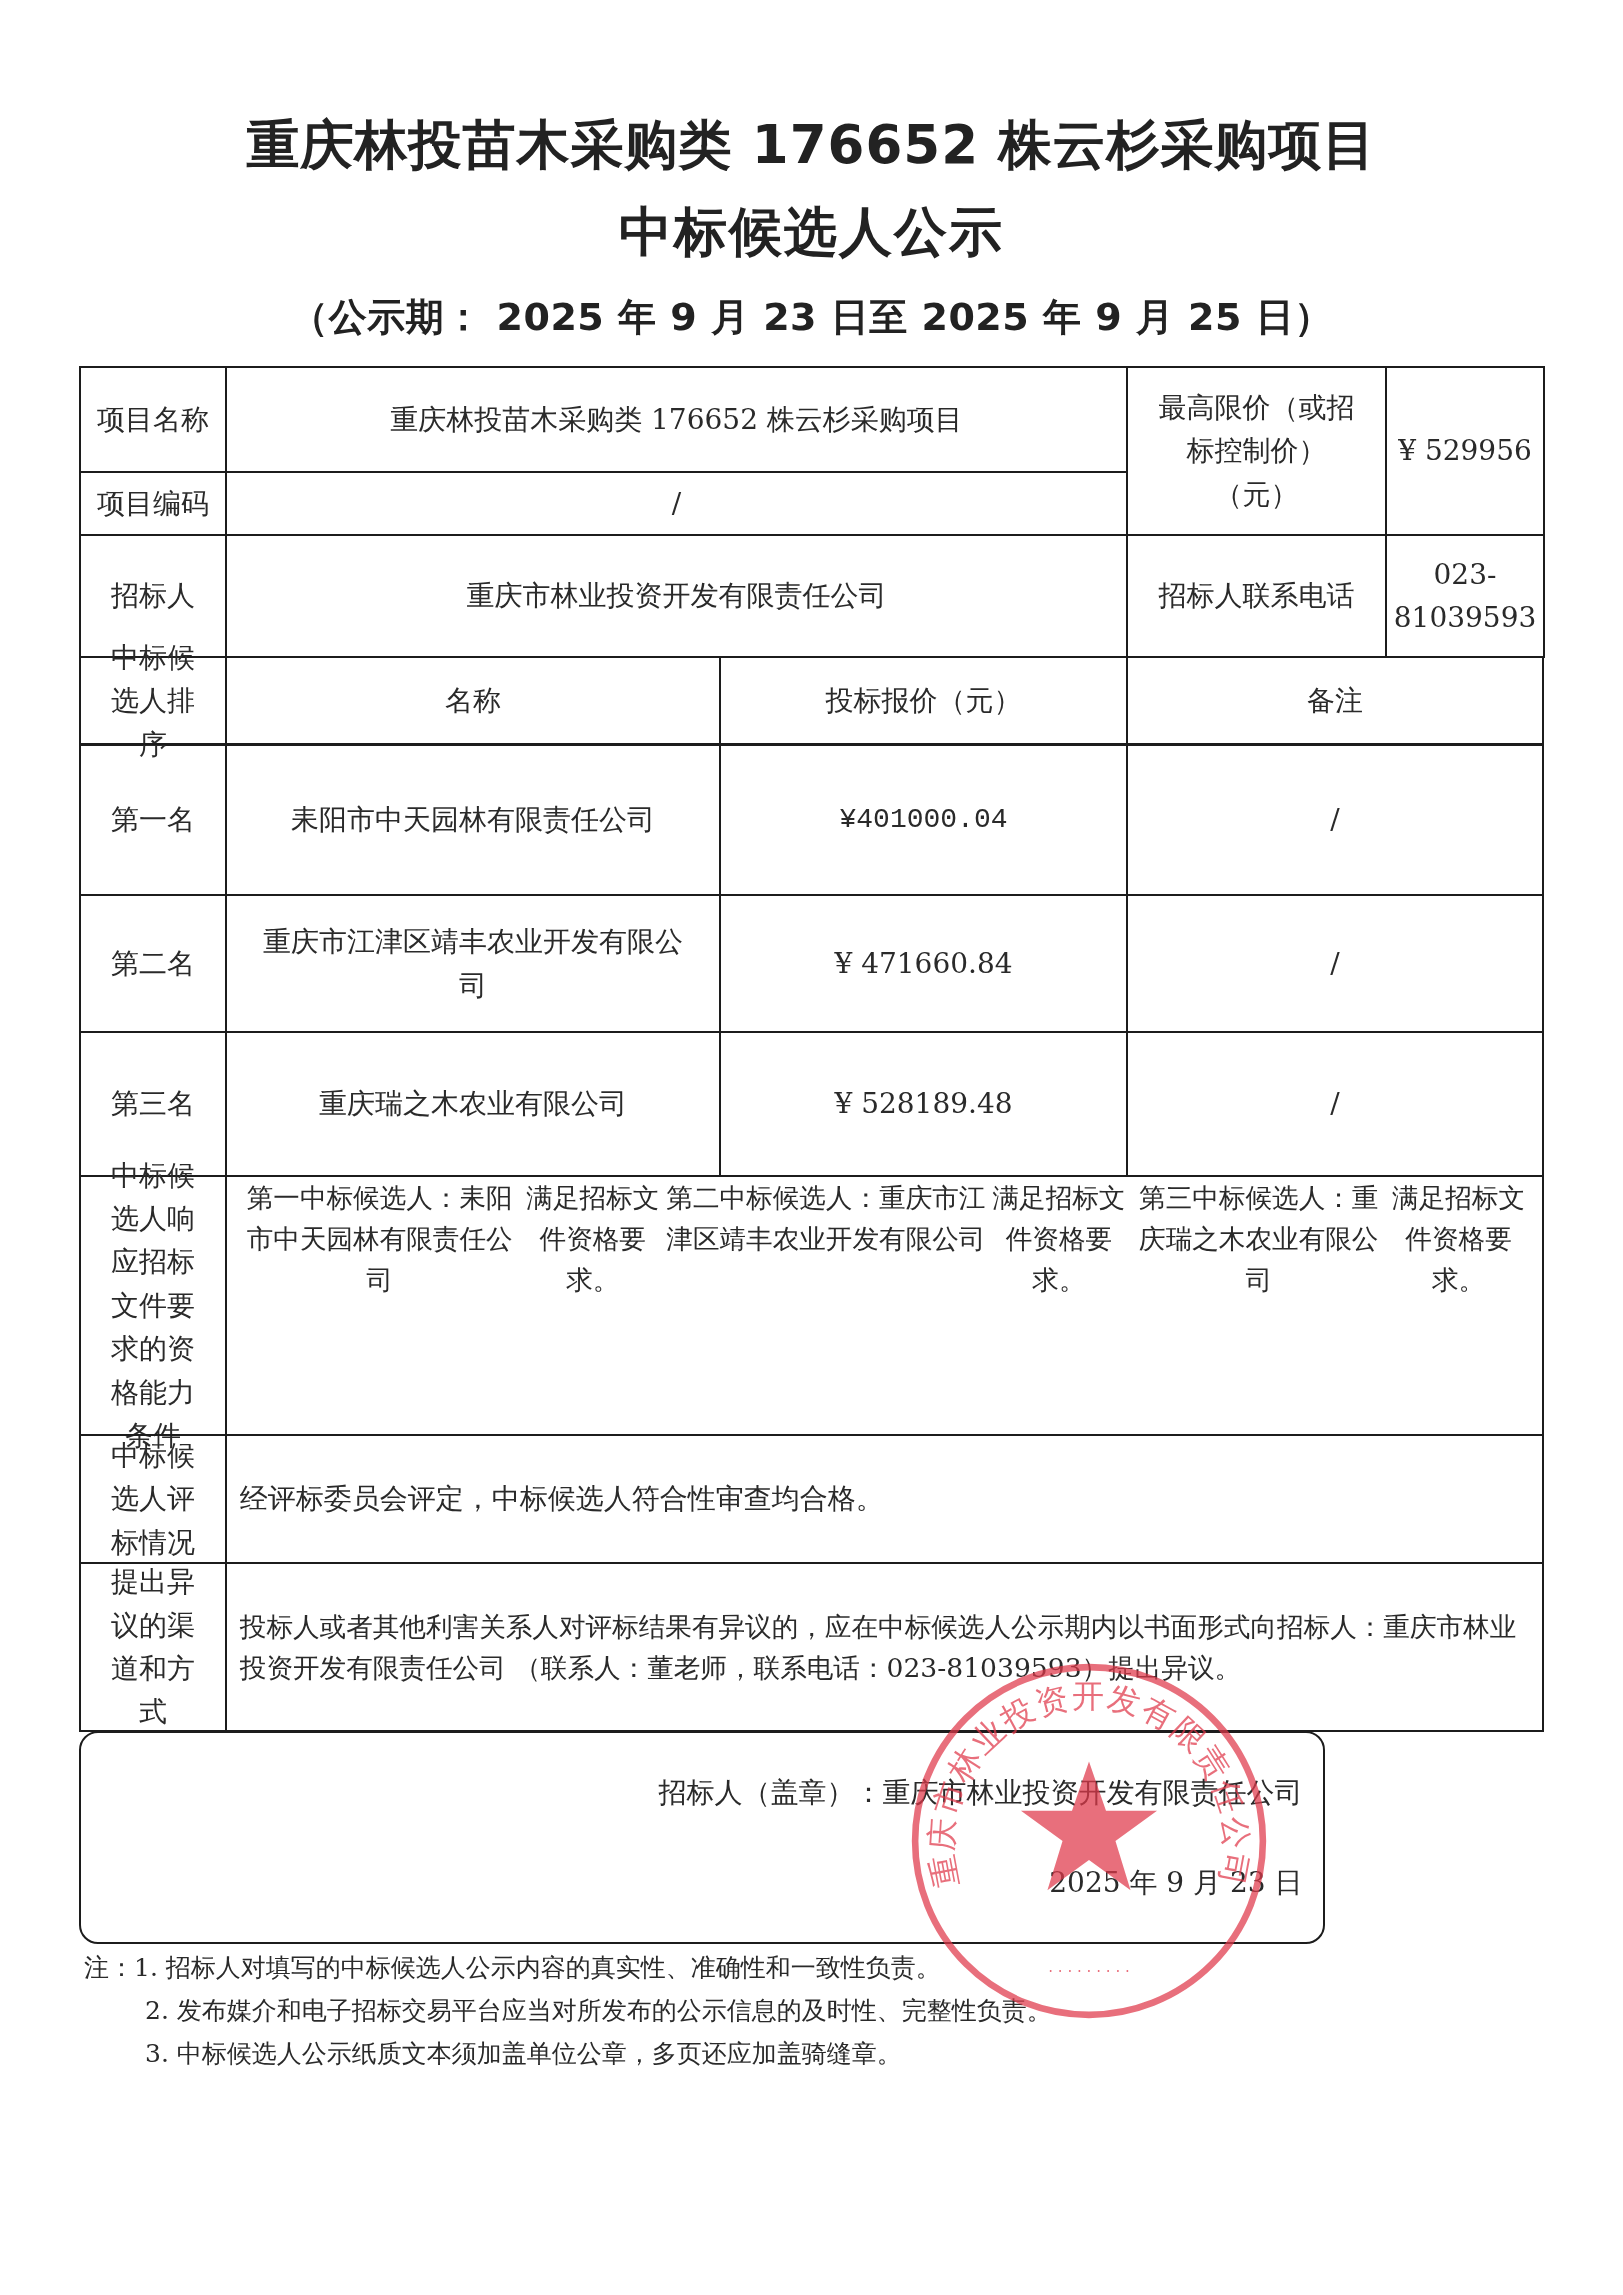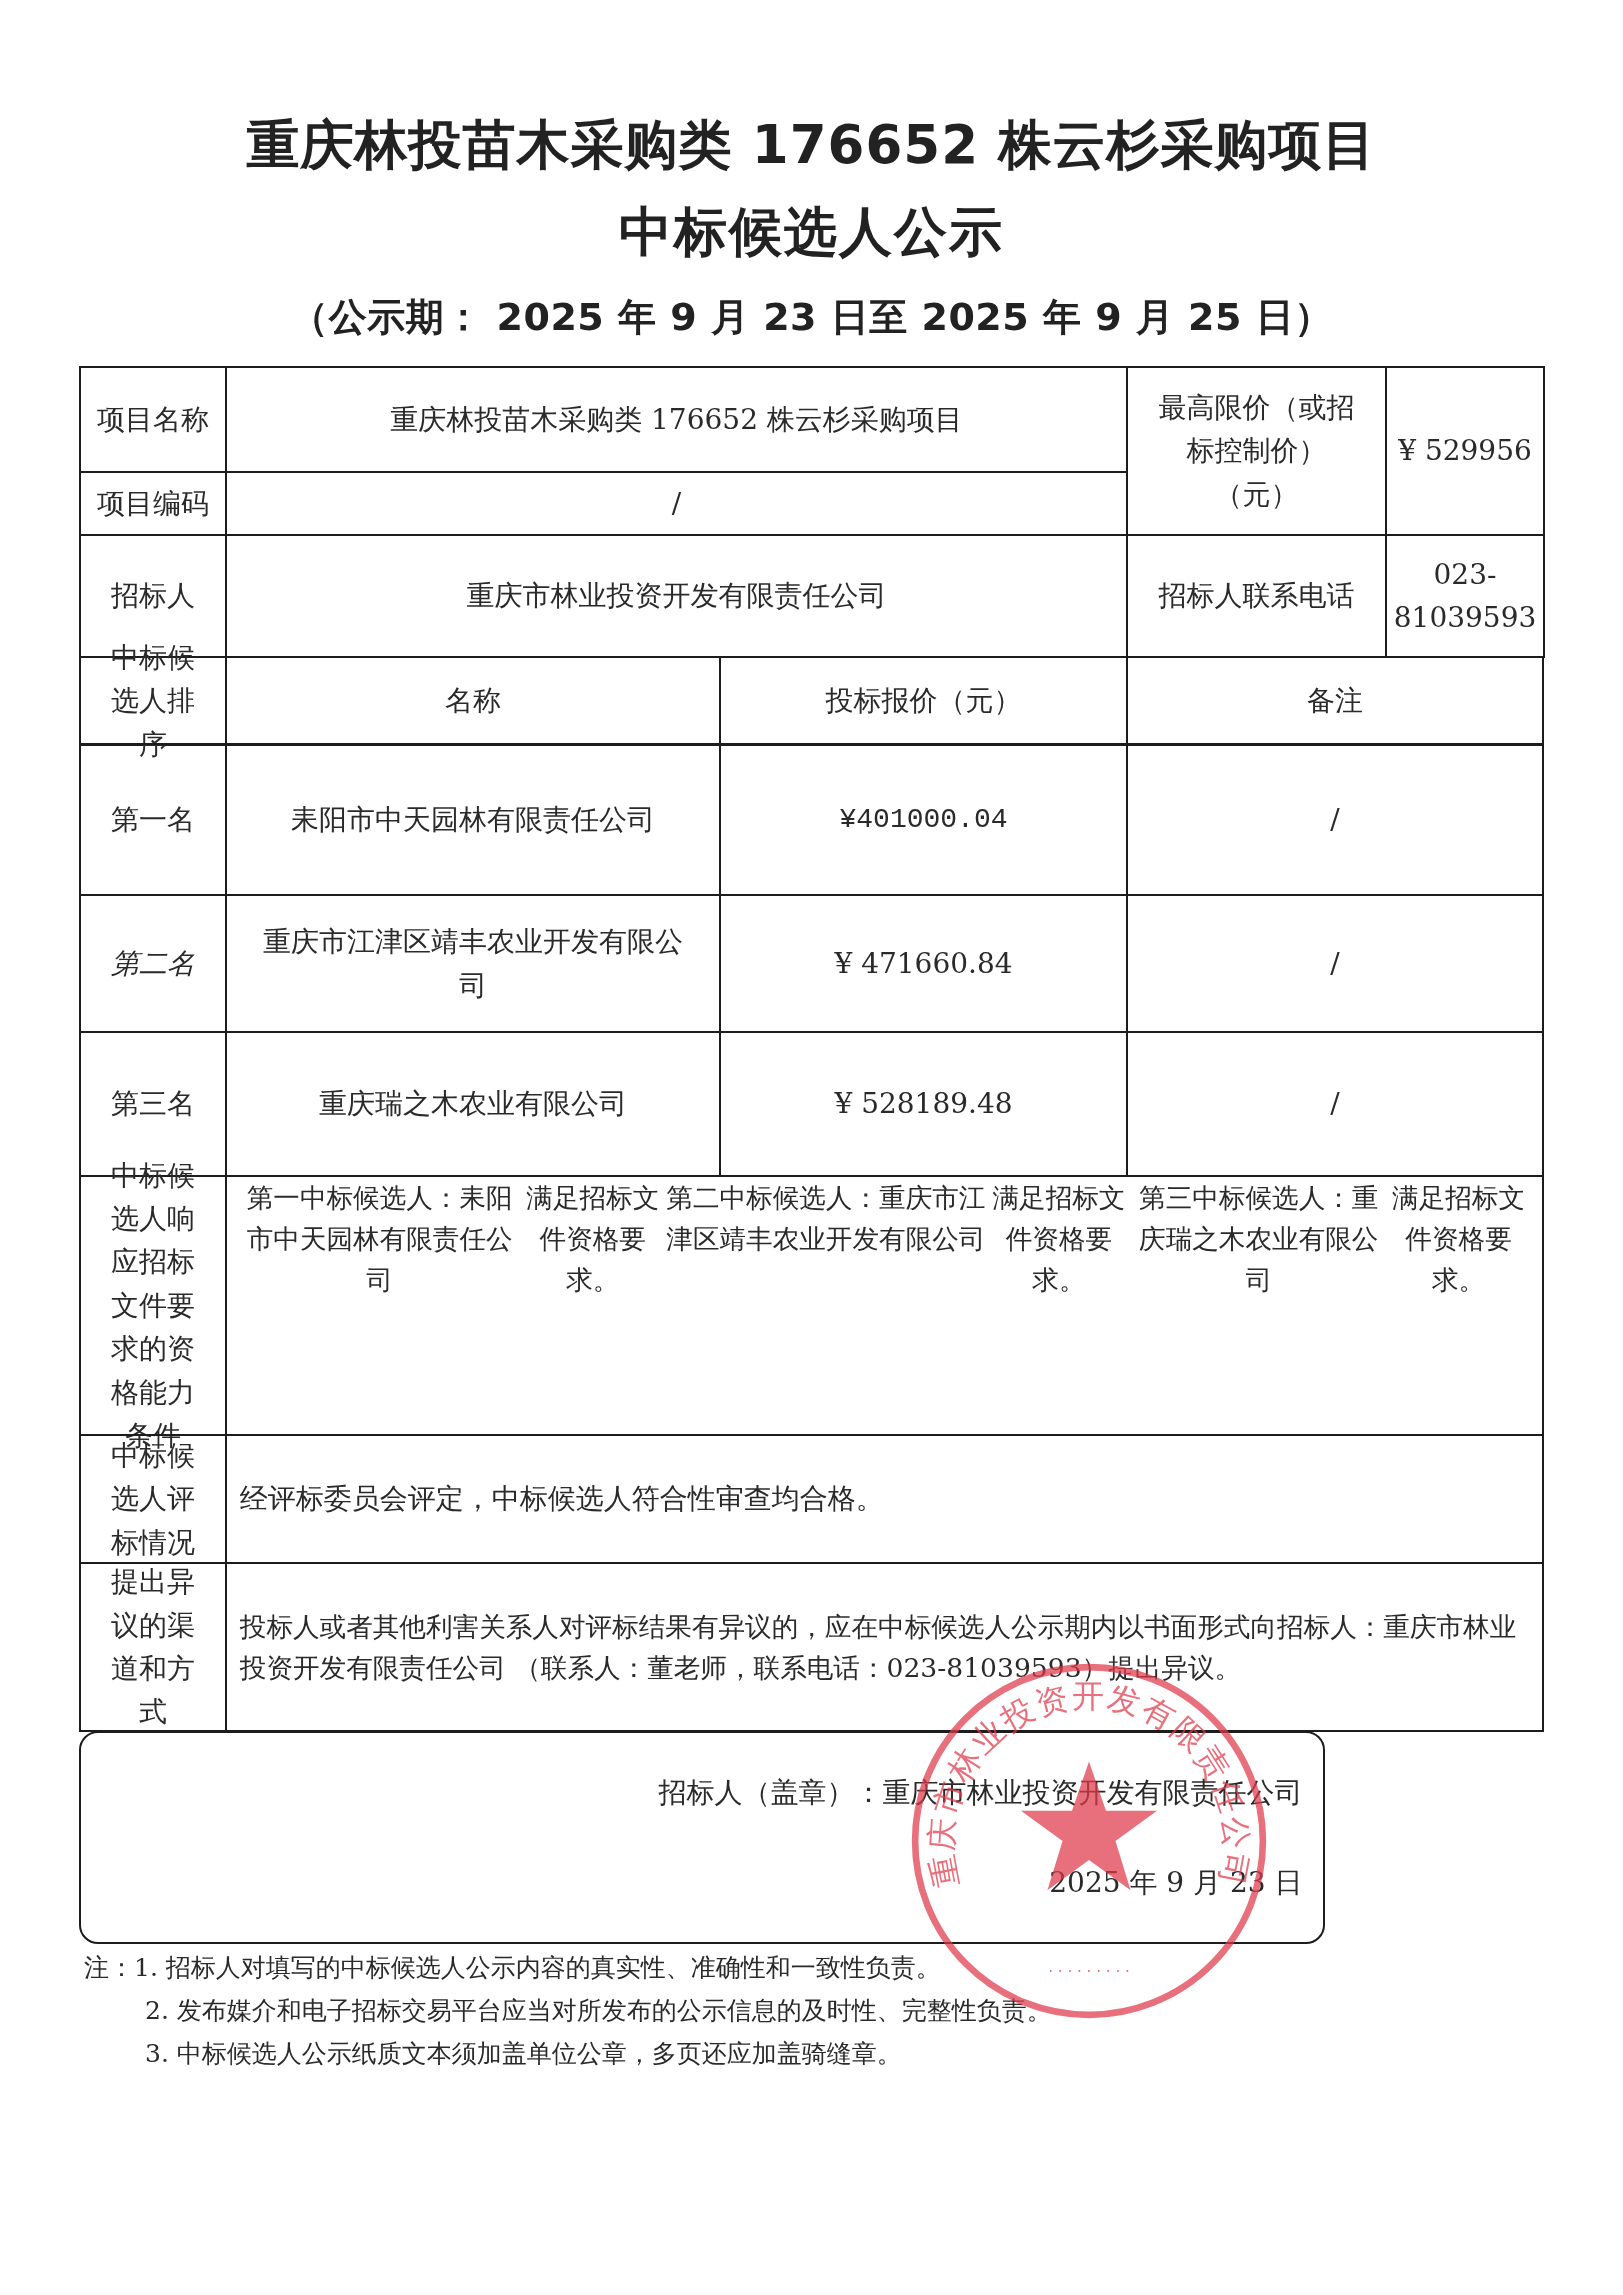--- a/index.html
+++ b/index.html
@@ -65,21 +65,21 @@
   <div class="cell" style="left:0;top:290px;width:148px;height:90px;padding:0 20.5px;">中标候选人排序</div>
   <div class="cell" style="left:146px;top:290px;width:496px;height:90px;">名称</div>
   <div class="cell" style="left:1047px;top:290px;width:418px;height:90px;">备注</div>
   <div class="cell" style="left:640px;top:290px;width:409px;height:90px;">投标报价（元）</div>
 
   <div class="cell" style="left:0;top:377px;width:148px;height:153px;">第一名</div>
   <div class="cell" style="left:146px;top:377px;width:496px;height:153px;">耒阳市中天园林有限责任公司</div>
   <div class="cell" style="left:640px;top:377px;width:409px;height:153px;font-family:Liberation Mono, monospace;">¥401000.04</div>
   <div class="cell" style="left:1047px;top:377px;width:418px;height:153px;">/</div>
 
-  <div class="cell" style="left:0;top:528px;width:148px;height:139px;font-style:italic;">第二名</div>
+  <div class="cell" style="left:0;top:528px;width:148px;height:139px;">第二名</div>
   <div class="cell" style="left:146px;top:528px;width:496px;height:139px;padding:0 25.6px;">重庆市江津区靖丰农业开发有限公司</div>
   <div class="cell" style="left:640px;top:528px;width:409px;height:139px;">¥ 471660.84</div>
   <div class="cell" style="left:1047px;top:528px;width:418px;height:139px;">/</div>
 
   <div class="cell" style="left:0;top:665px;width:148px;height:146px;">第三名</div>
   <div class="cell" style="left:146px;top:665px;width:496px;height:146px;">重庆瑞之木农业有限公司</div>
   <div class="cell" style="left:640px;top:665px;width:409px;height:146px;">¥ 528189.48</div>
   <div class="cell" style="left:1047px;top:665px;width:418px;height:146px;">/</div>
 
   <div class="cell" style="left:0;top:809px;width:148px;height:261px;padding:0 20.5px;">中标候选人响应招标文件要求的资格能力条件</div>

